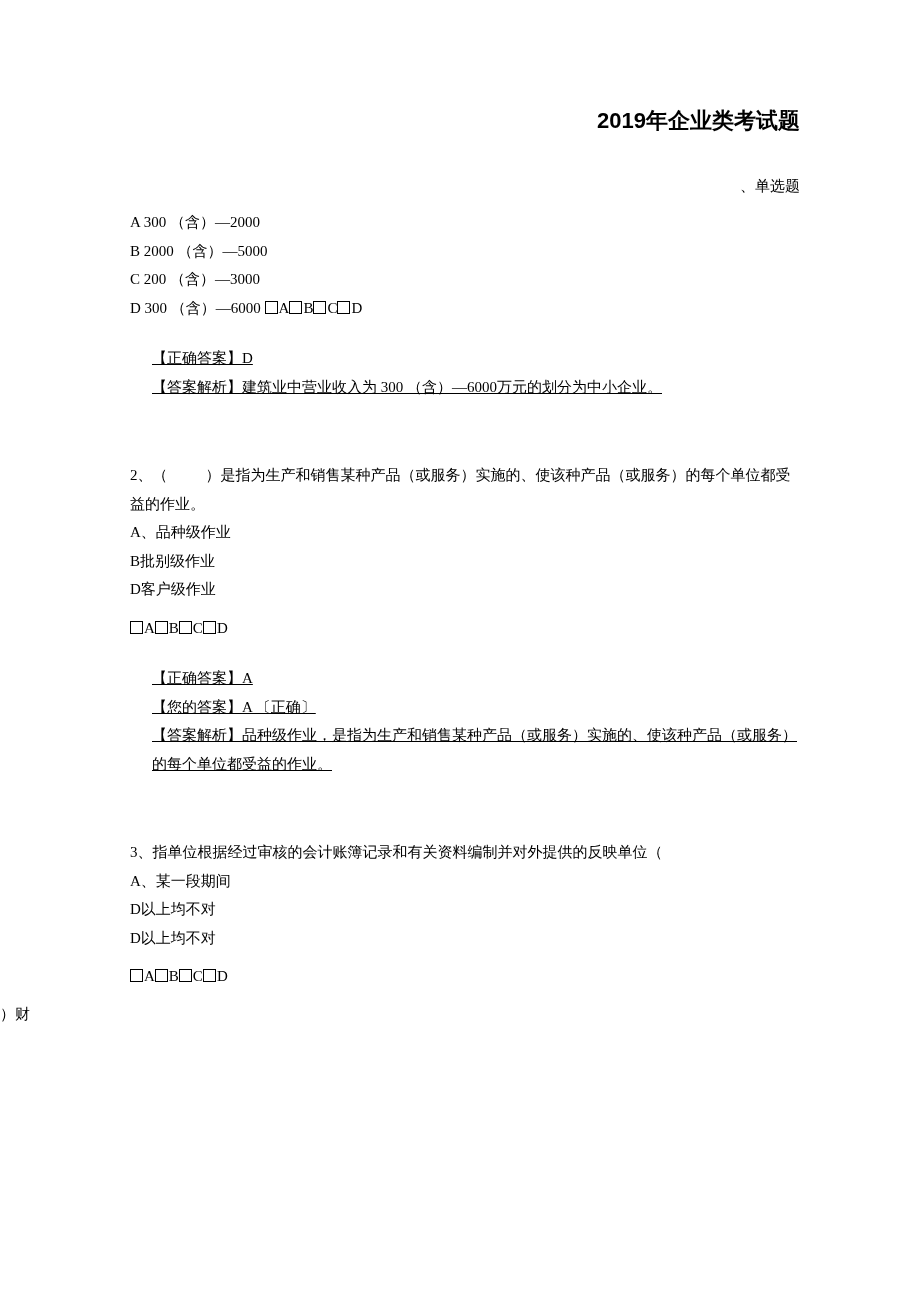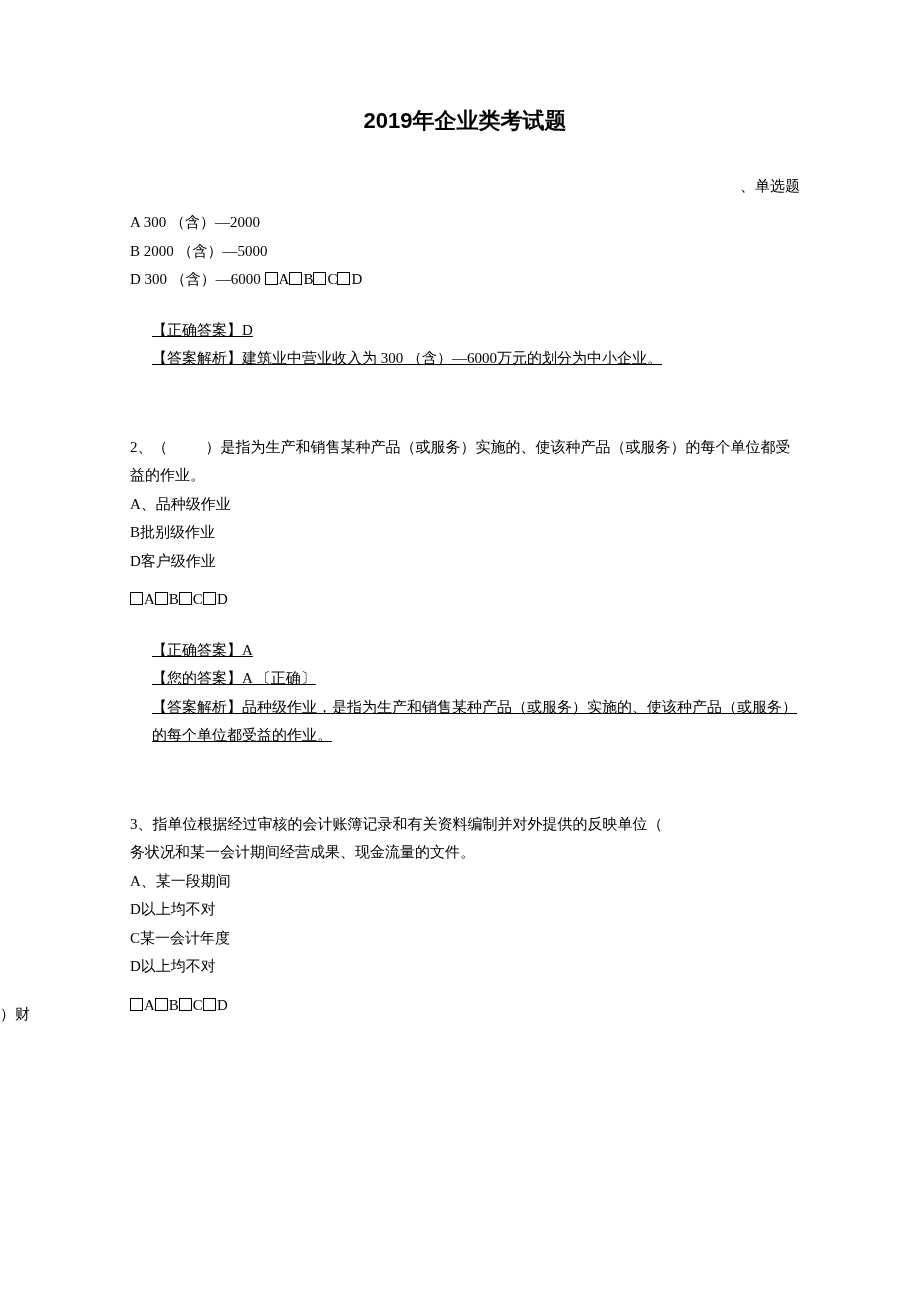--- a/index.html
+++ b/index.html
@@ -15,21 +15,21 @@
     width: 920px;
     min-height: 1303px;
     position: relative;
     box-sizing: border-box;
     padding: 100px 120px 60px 130px;
   }
   h1 {
     font-family: "Microsoft YaHei", "SimHei", sans-serif;
     font-weight: bold;
     font-size: 22px;
-    text-align: center;
+    text-align: right;
     margin: 0 0 30px 0;
   }
   .section-heading {
     margin: 0 0 8px 22px;
     text-align: right;
   }
   .question-block {
     margin-bottom: 50px;
   }
   .question-text {
@@ -67,20 +67,21 @@
 
 <div class="page">
 
   <h1>2019年企业类考试题</h1>
 
   <div class="section-heading">、单选题</div>
 
   <div class="question-block">
     <div class="opt">A 300 （含）—2000</div>
     <div class="opt">B 2000 （含）—5000</div>
+    <div class="opt">C 200 （含）—3000</div>
     <div class="opt">
       <span>D 300 （含）—6000</span>
       <span><span class="box"></span><span>A</span></span><span><span class="box"></span><span>B</span></span><span><span class="box"></span><span>C</span></span><span><span class="box"></span><span>D</span></span>
     </div>
 
     <div class="answer-block">
       <div><span>【正确答案】</span><span>D</span></div>
       <div><span>【答案解析】</span><span>建筑业中营业收入为   300 （含）—6000万元的划分为中小企业。</span></div>
     </div>
   </div>
@@ -102,23 +103,21 @@
       <div><span>【答案解析】</span><span>品种级作业，是指为生产和销售某种产品（或服务）实施的、使该种产品（或服务）的每个单位都受益的作业。</span></div>
     </div>
   </div>
 
   <div class="margin-note" style="top:1000px;">）财</div>
 
   <div class="question-block" style="margin-top:60px;">
     <div class="question-text">
       <span>3、</span><span>指单位根据经过审核的会计账簿记录和有关资料编制并对外提供的反映单位（</span>
     </div>
-    <div class="question-text">务状况和某一会计期间经营成果、现金流量的文件。</div>
     <div class="opt">A、某一段期间</div>
     <div class="opt">D以上均不对</div>
-    <div class="opt">C某一会计年度</div>
     <div class="opt">D以上均不对</div>
     <div class="choices-row">
       <span><span class="box"></span><span>A</span></span><span><span class="box"></span><span>B</span></span><span><span class="box"></span><span>C</span></span><span><span class="box"></span><span>D</span></span>
     </div>
   </div>
 
 </div>
 
 </body></html>

